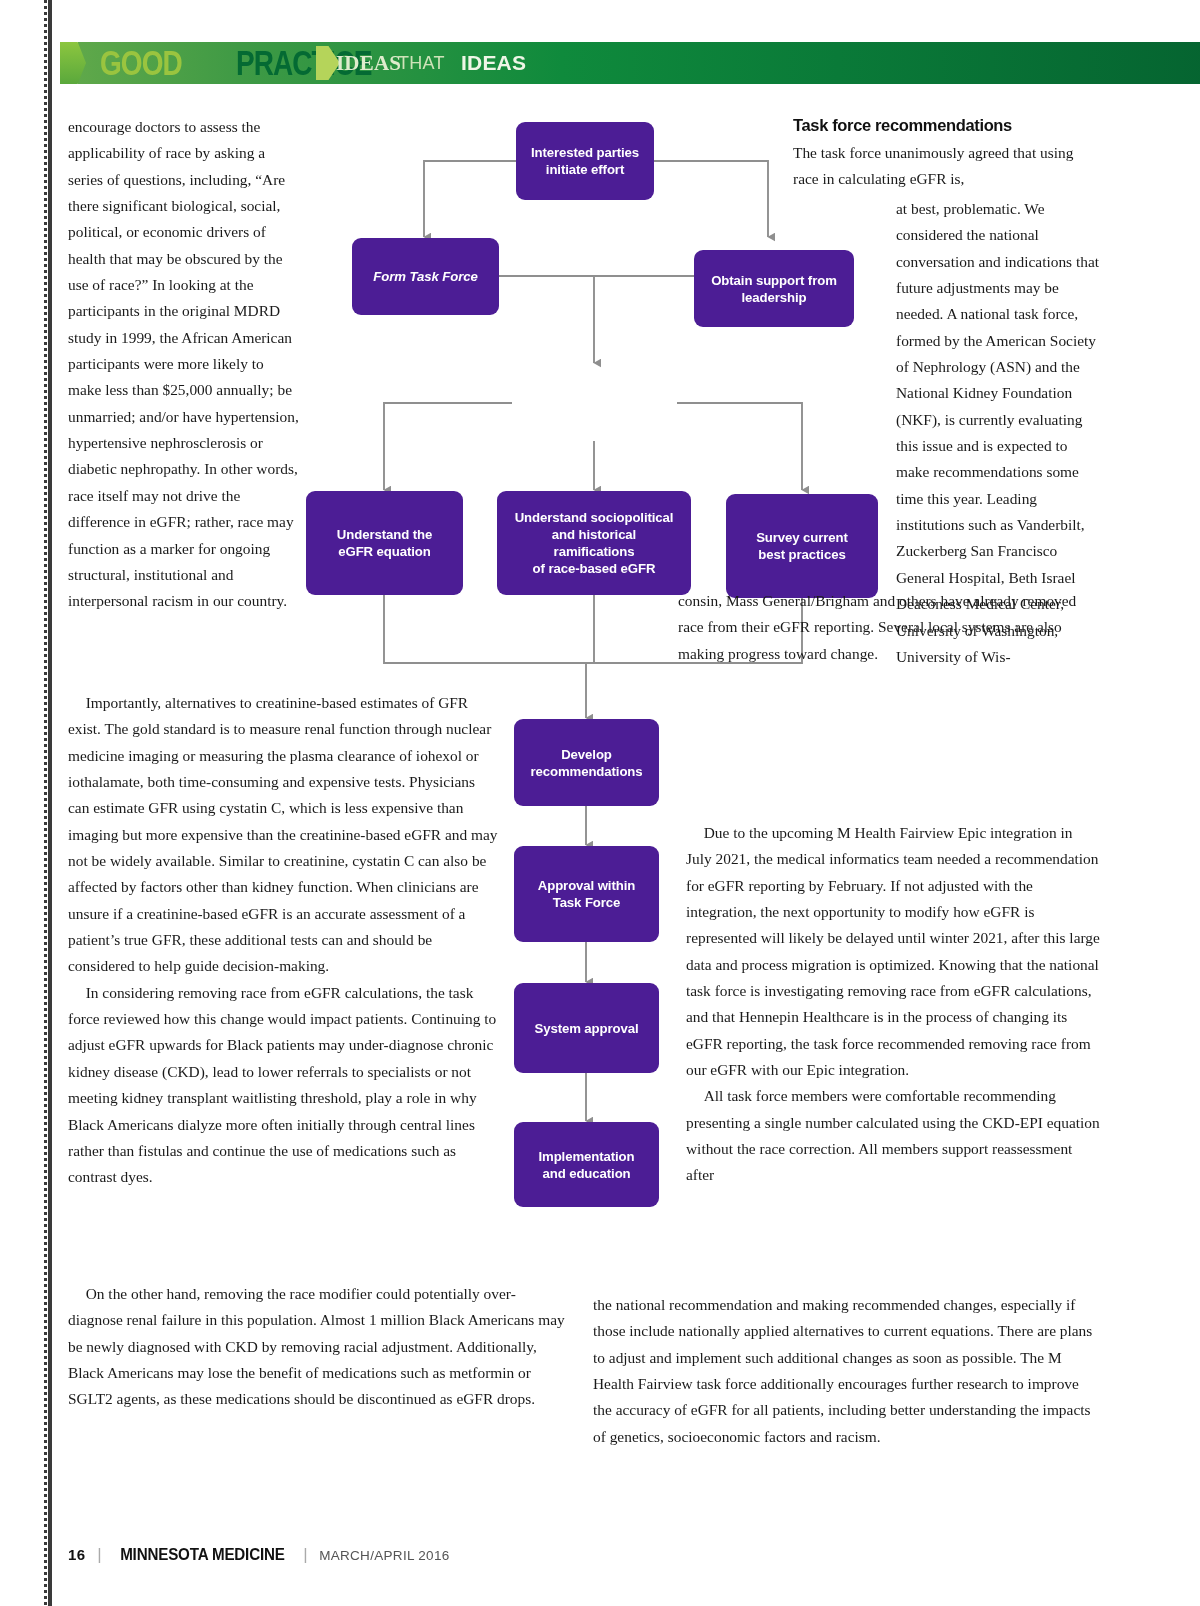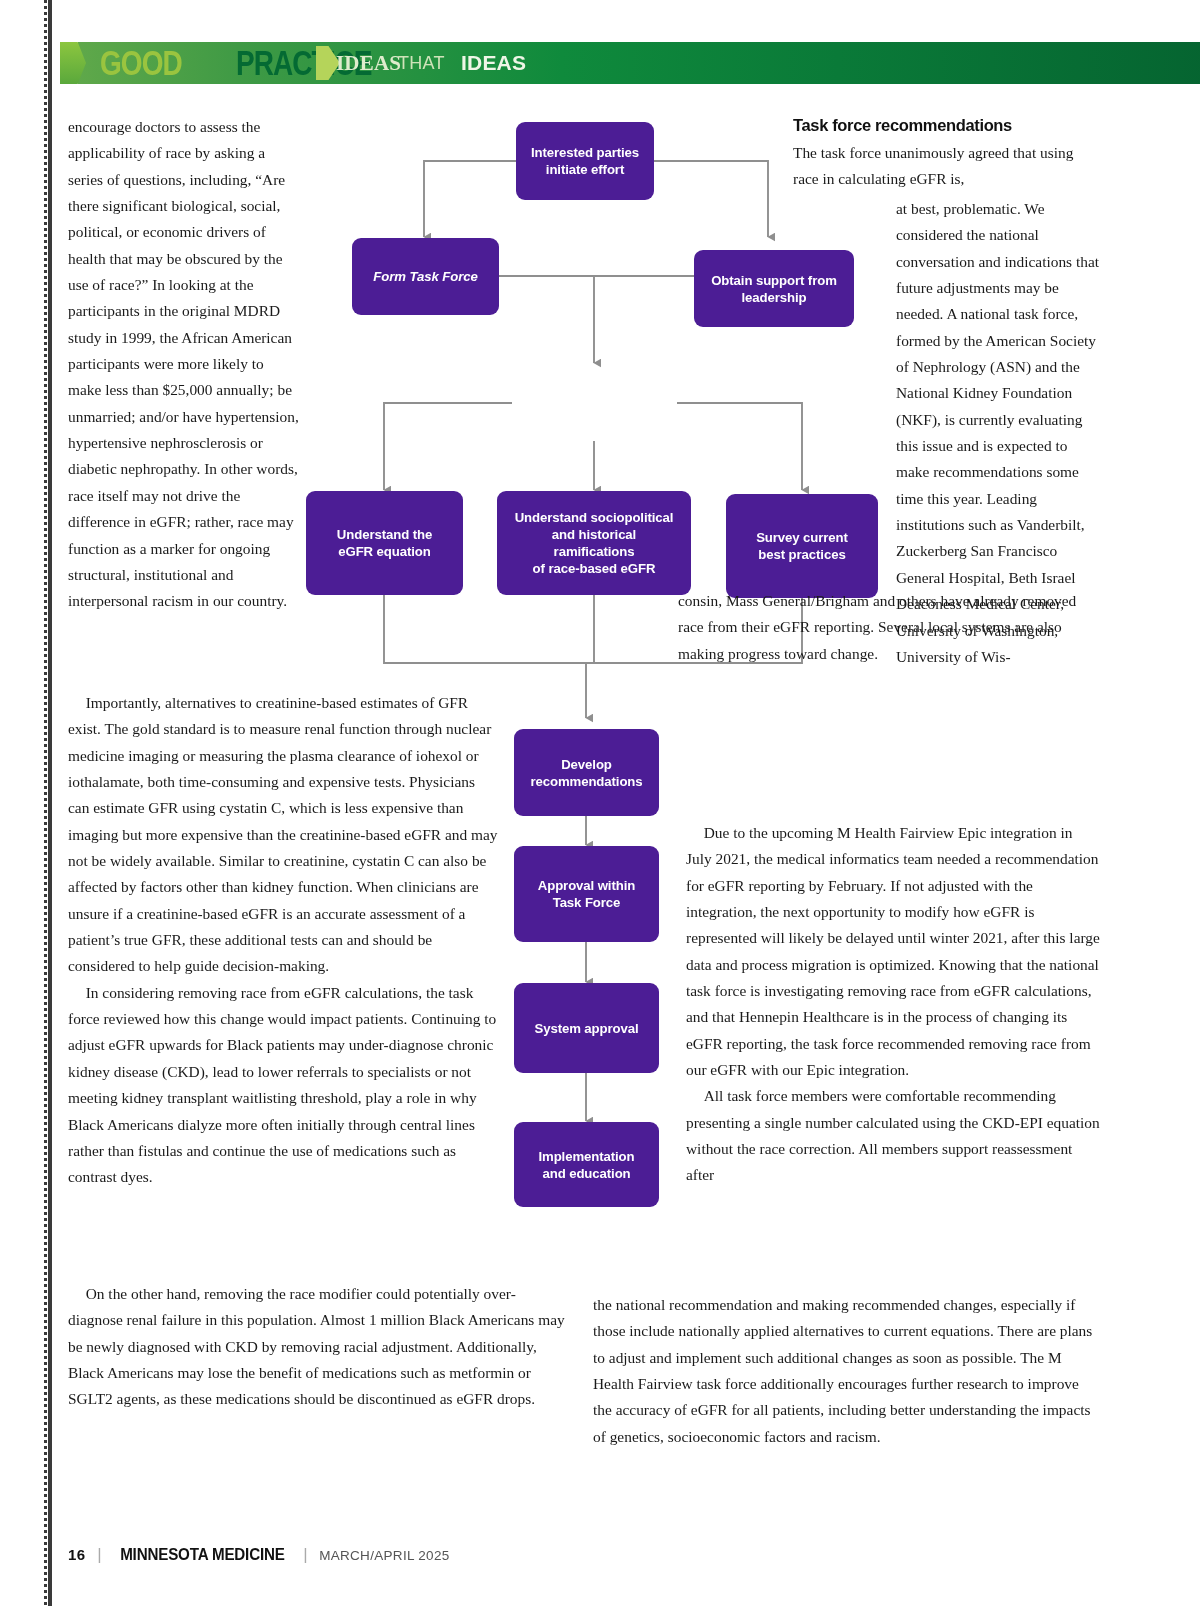--- a/index.html
+++ b/index.html
@@ -225,21 +225,21 @@
 eGFR equation</div>
 
   <div class="node" style="left:497px;top:491px;width:194px;height:104px;">Understand sociopolitical
 and historical
 ramifications
 of race-based eGFR</div>
 
   <div class="node" style="left:726px;top:494px;width:152px;height:104px;">Survey current
 best practices</div>
 
-  <div class="node" style="left:514px;top:719px;width:145px;height:87px;margin-top:10px;">Develop
+  <div class="node" style="left:514px;top:719px;width:145px;height:87px;">Develop
 recommendations</div>
 
   <div class="node" style="left:514px;top:846px;width:145px;height:96px;">Approval within
 Task Force</div>
 
   <div class="node" style="left:514px;top:983px;width:145px;height:90px;">System approval</div>
 
   <div class="node" style="left:514px;top:1122px;width:145px;height:85px;">Implementation
 and education</div>
 </div>
@@ -278,14 +278,14 @@
 
 <div class="body-col" id="right-col-bottom">
   <p>the national recommendation and making recommended changes, especially if those include nationally applied alternatives to current equations. There are plans to adjust and implement such additional changes as soon as possible. The M Health Fairview task force additionally encourages further research to improve the accuracy of eGFR for all patients, including better understanding the impacts of genetics, socioeconomic factors and racism.</p>
 </div>
 
 <div id="footer">
   <span class="pg">16</span>
   <span class="sep">|</span>
   <span class="mag">MINNESOTA MEDICINE</span>
   <span class="sep">|</span>
-  <span class="iss">MARCH/APRIL 2025</span>
+  <span class="iss">MARCH/APRIL 2016</span>
 </div>
 
 </body></html>

